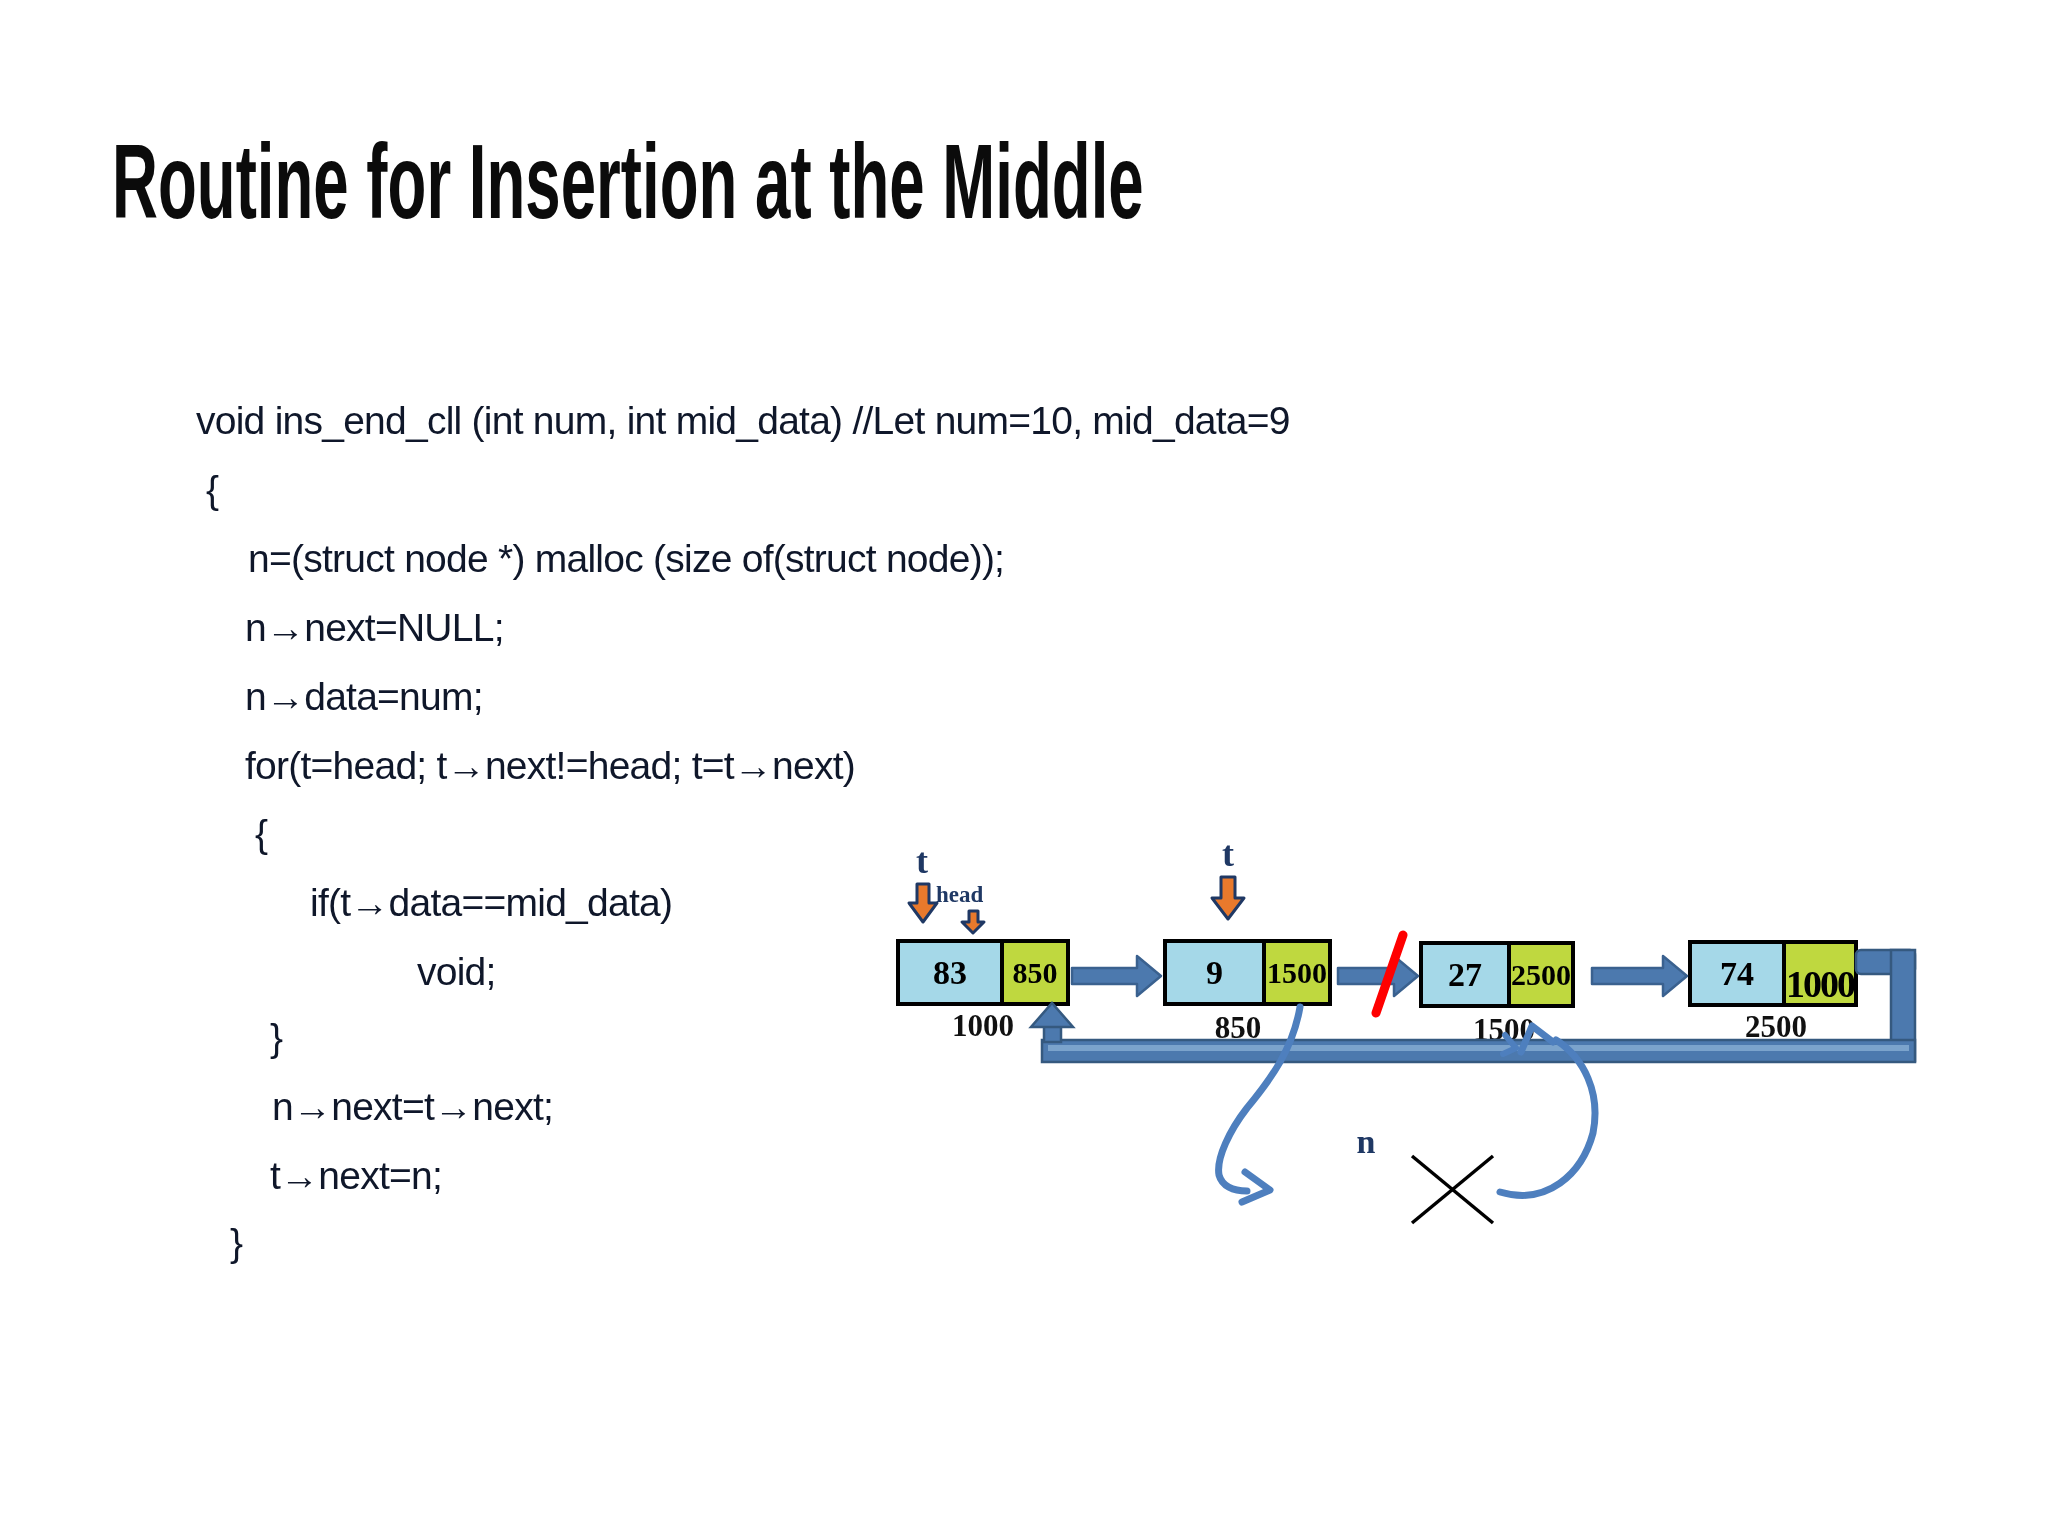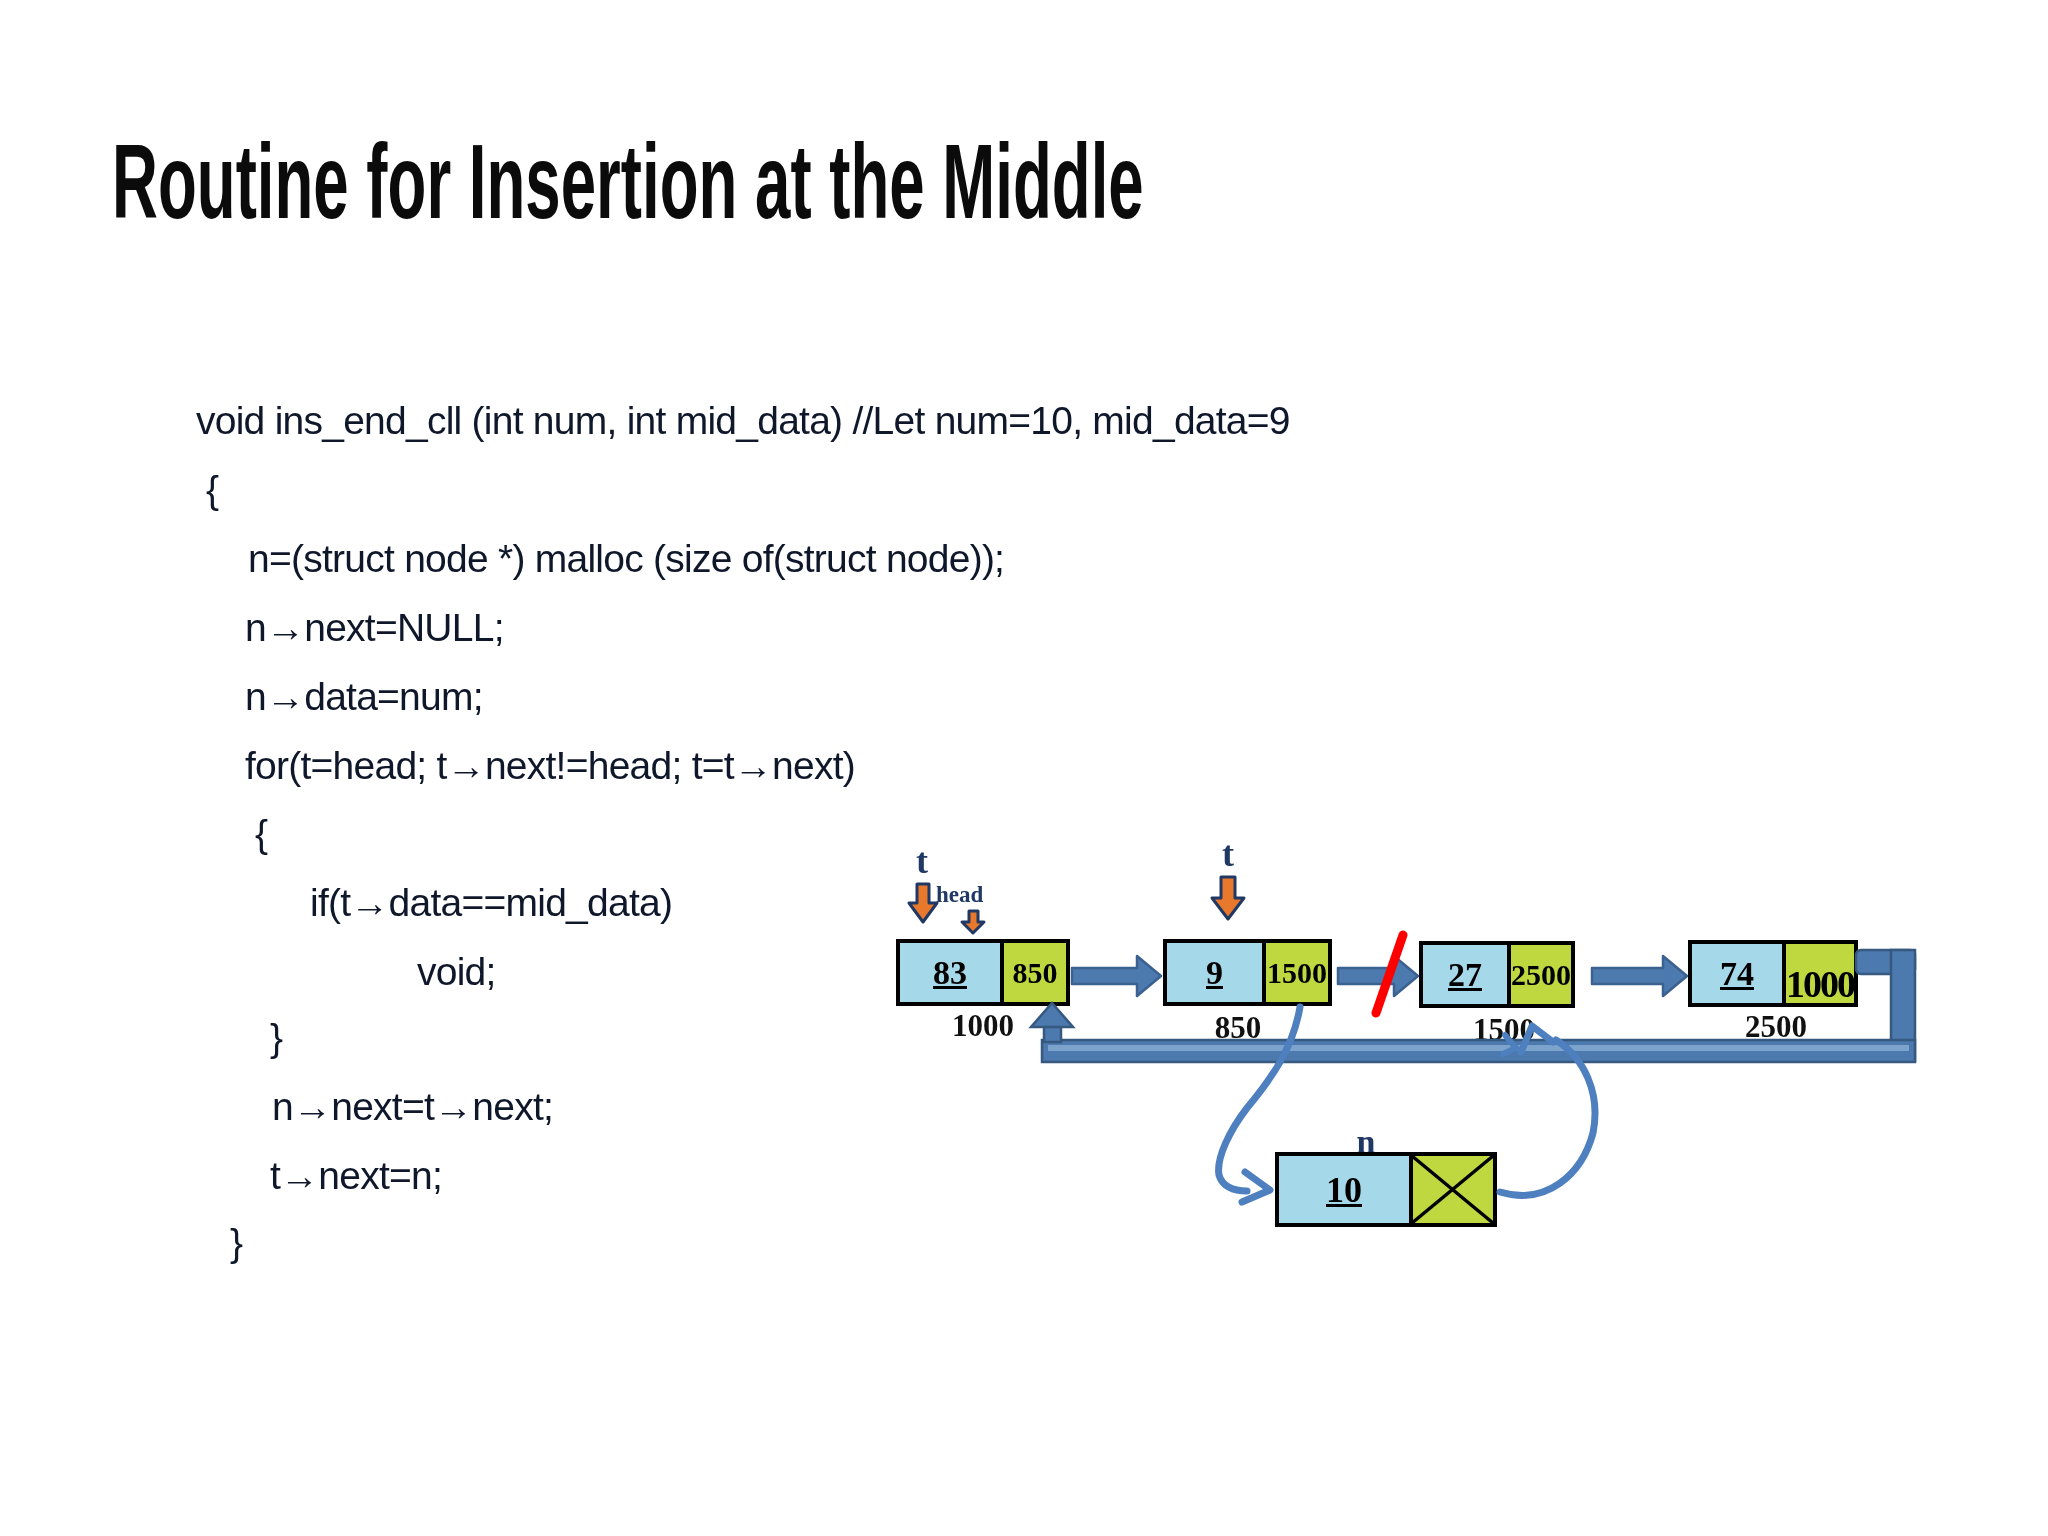--- a/index.html
+++ b/index.html
@@ -20,21 +20,21 @@
   
   .node{
     position:absolute;display:flex;box-sizing:border-box;
     border:4px solid #000;height:67px;background:#fff;z-index:2;
   }
   .cell{
     display:flex;align-items:center;justify-content:center;
     font-family:"Liberation Serif",serif;font-weight:bold;color:#000;
     box-sizing:border-box;height:100%;
   }
-  .cell.data{background:#a5d8e8;font-size:34px;text-decoration:underline;}
+  .cell.data{background:#a5d8e8;font-size:34px;}
   .cell.next{background:#bfd83f;border-left:4px solid #000;font-size:30px;}
   .cell.next-big{
     font-size:38px;letter-spacing:-2px;align-items:flex-end;justify-content:flex-end;
     line-height:0.95;padding:0 0 1px 0;white-space:nowrap;overflow:visible;
   }
   .addr{
     position:absolute;text-align:center;font-family:"Liberation Serif",serif;
     font-weight:bold;font-size:31px;color:#111;z-index:2;
   }
   .ptr-label{
@@ -91,24 +91,20 @@
     <div class="cell next" style="flex:1">2500</div>
   </div>
   <div class="addr" style="left:1419px;top:1012px;width:170px">1500</div>
 
   <div class="node" style="left:1688px;top:940px;width:170px">
     <div class="cell data" style="width:98px">74</div>
     <div class="cell next next-big" style="flex:1">1000</div>
   </div>
   <div class="addr" style="left:1688px;top:1009px;width:176px">2500</div>
 
-  <div class="node" style="left:1275px;top:1152px;width:222px;height:75px">
-    <div class="cell data" style="width:130px;font-size:36px">10</div>
-    <div class="cell next" style="flex:1"></div>
-  </div>
 
   <svg class="overlay" viewBox="0 0 2048 1536">
 
     <g fill="#4c79ae" stroke="#35597f" stroke-width="2.5">
       <rect x="1856" y="950" width="59" height="24" rx="5"></rect>
       <rect x="1891" y="950" width="24" height="111"></rect>
       <rect x="1042" y="1040" width="873" height="22"></rect>
       <rect x="1044" y="1024" width="17" height="18"></rect>
       <polygon points="1031,1027 1073,1027 1052,1003"></polygon>
       <rect x="1048" y="1045" width="861" height="6" fill="#7ba3cc" stroke="none"></rect>

